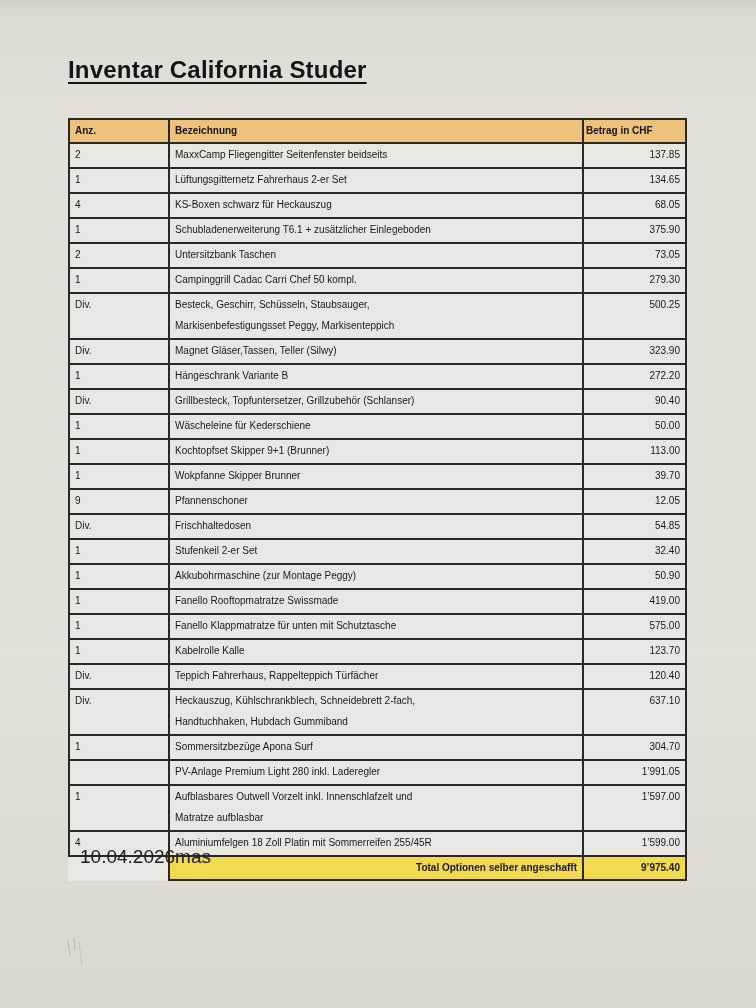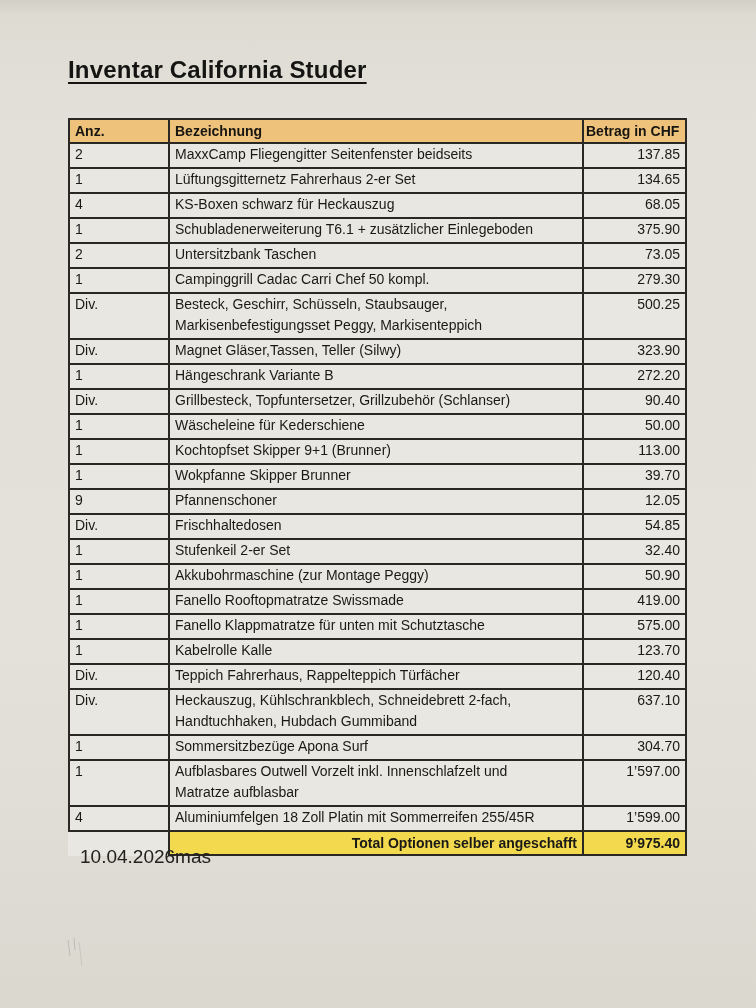--- a/index.html
+++ b/index.html
@@ -11,21 +11,21 @@
   }
   .title{
     position:absolute;left:68px;top:56px;
     font-size:24px;font-weight:bold;letter-spacing:.2px;
     text-decoration:underline;text-decoration-thickness:2px;text-underline-offset:4px;
     color:#141412;
   }
   table.inv{
     position:absolute;left:68px;top:118px;width:617px;
     border-collapse:collapse;table-layout:fixed;
-    background:#e9e7e1;font-size:14px;color:#191917;
+    background:#e9e7e1;font-size:10px;color:#191917;
   }
   .inv th,.inv td{border:2px solid #2a2822;padding:1px 5px;vertical-align:top;}
   .inv thead th{
     background:var(--header-bg,#efc27c);
     font-weight:bold;text-align:left;height:20px;line-height:20px;
     white-space:nowrap;overflow:hidden;color:#171510;
   }
   .inv thead th.amt{padding:1px 2px;margin-top:24px;}
   td.anz{white-space:nowrap;overflow:hidden;line-height:19px;}
   td.bez .line{line-height:19px;height:21px;white-space:nowrap;overflow:hidden;}
@@ -213,20 +213,27 @@
         <td class="amt">637.10</td>
       </tr>
       <tr>
         <td class="anz">1</td>
         <td class="bez">
           <div class="line">Sommersitzbezüge Apona Surf</div>
         </td>
         <td class="amt">304.70</td>
       </tr>
       <tr>
+        <td class="anz"></td>
+        <td class="bez">
+          <div class="line">PV-Anlage Premium Light 280 inkl. Laderegler</div>
+        </td>
+        <td class="amt">1’991.05</td>
+      </tr>
+      <tr>
         <td class="anz">1</td>
         <td class="bez">
           <div class="line">Aufblasbares Outwell Vorzelt inkl. Innenschlafzelt und</div>
           <div class="line">Matratze aufblasbar</div>
         </td>
         <td class="amt">1’597.00</td>
       </tr>
       <tr>
         <td class="anz">4</td>
         <td class="bez">

